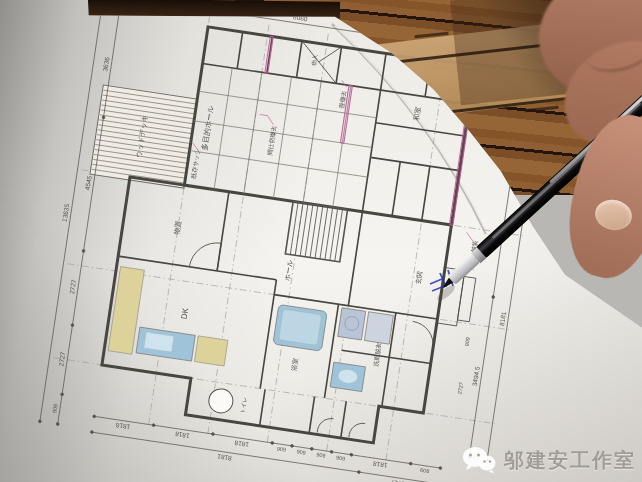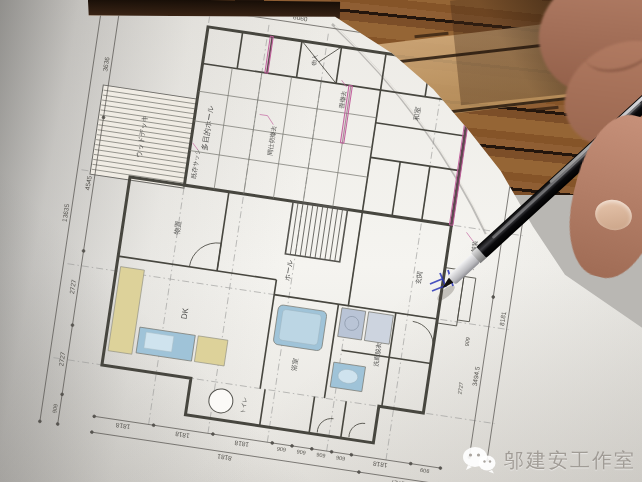--- a/index.html
+++ b/index.html
@@ -60,21 +60,21 @@
   .pen-grip{left:11px;top:1.5px;width:34px;height:12px;border-radius:3px;
     background:linear-gradient(180deg,#f2f2f3,#b9b9bd 70%,#8f8f94);}
   .pen-ring{left:44px;top:0.5px;width:9px;height:14px;background:linear-gradient(180deg,#ddd,#777);}
   .pen-barrel{left:52px;top:0;width:240px;height:15px;border-radius:2px;
     background:linear-gradient(180deg,#000 0%,#3f3f43 35%,#0a0a0c 60%,#000 100%);}
   .pen-shine{left:70px;top:3px;width:200px;height:2.5px;background:rgba(255,255,255,.28);border-radius:2px;}
   .pen-clip{left:150px;top:1px;width:130px;height:3px;background:linear-gradient(90deg,#888,#d9d9dd);border-radius:2px;}
 
   
   .watermark{right:6px;bottom:8px;z-index:9;display:flex;align-items:center;gap:8px;}
-  .wm-text{color:#98938d;font-size:20px;font-weight:400;letter-spacing:2px;opacity:.85;
+  .wm-text{color:#98938d;font-size:20px;font-weight:700;letter-spacing:2px;opacity:.85;
     text-shadow:0 1px 1px rgba(255,255,255,.6);}
 </style>
 </head>
 <body>
 
 <div class="scene">
 
   <div class="abs wood"></div>
   <div class="abs plank-light"></div>
   <div class="abs wood-dark"></div>

